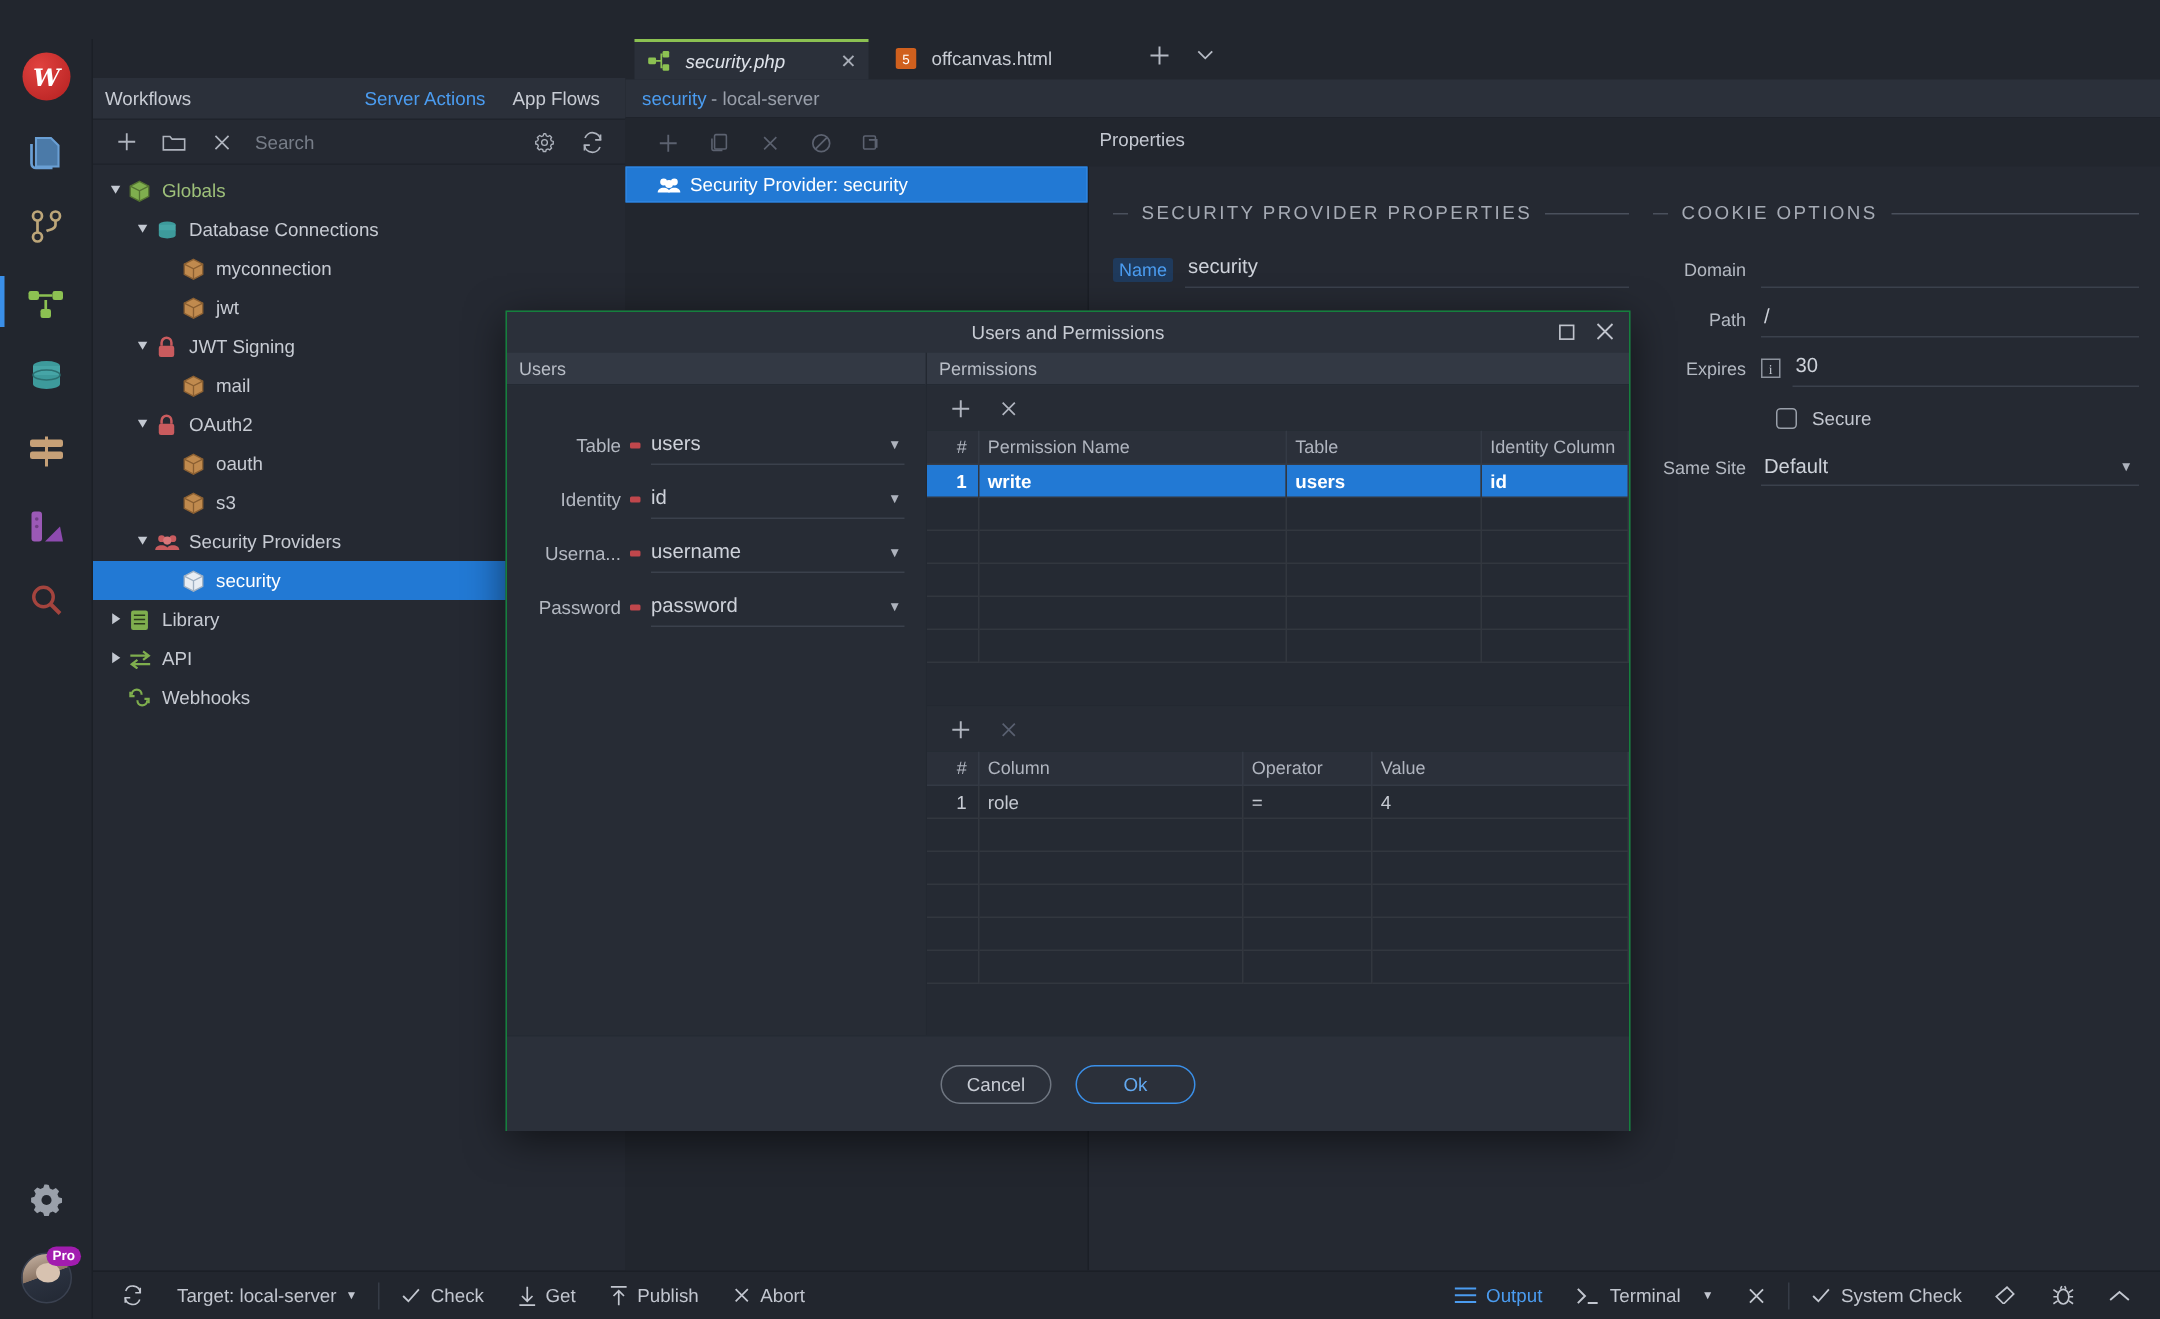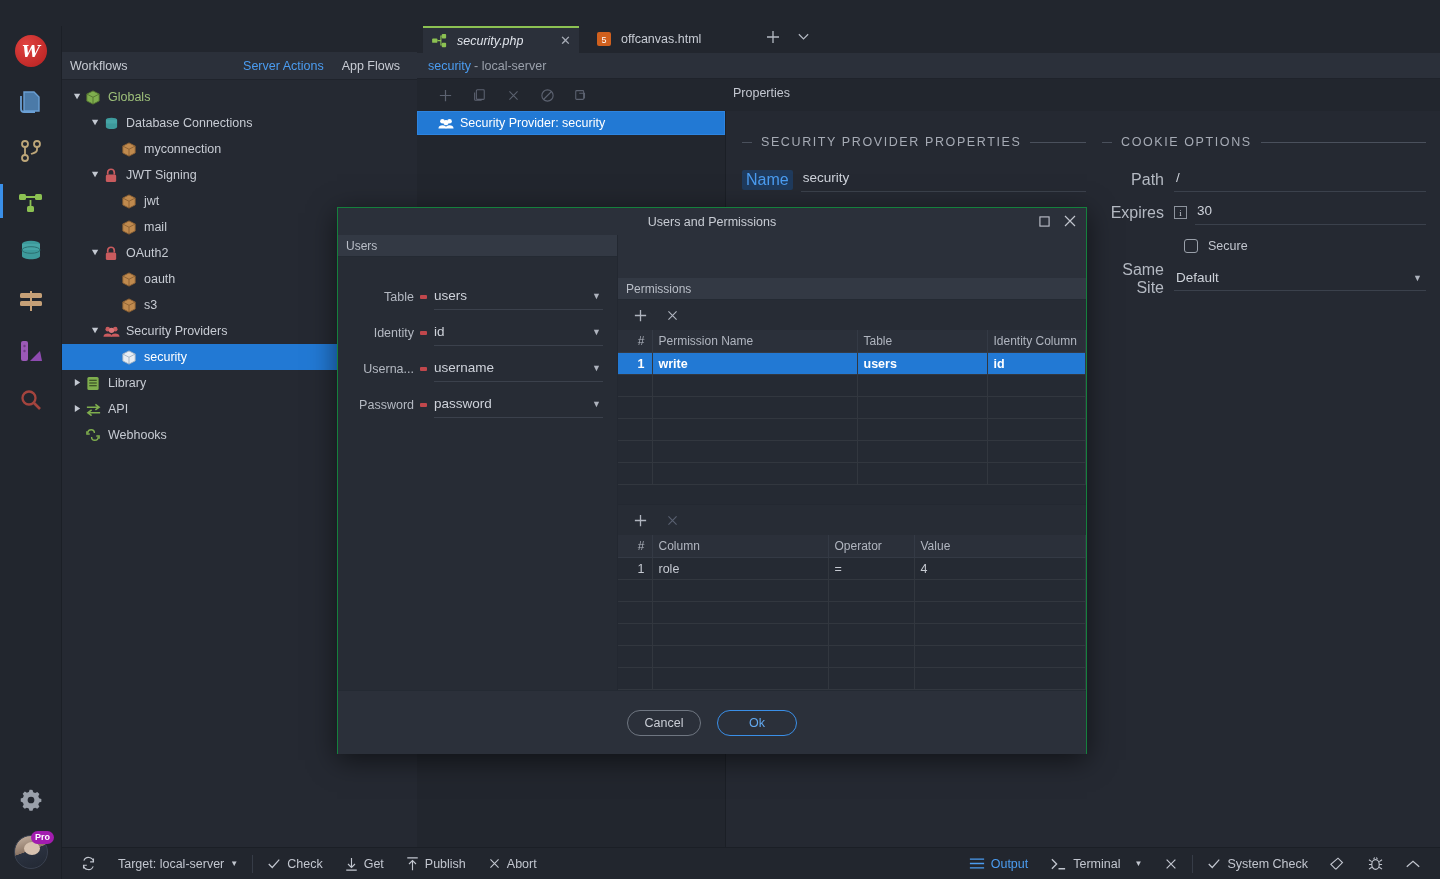--- a/index.html
+++ b/index.html
@@ -152,21 +152,21 @@
   .group-head {
     display: flex; align-items: center; font-size: 12.5px; letter-spacing: 1.6px;
     color: #a6abb5; margin-bottom: 14px;
   }
   .group-head::before {
     content:""; width: 10px; height: 1px; background: #4a505c; margin-right: 9px;
   }
   .group-head .rule { flex: 1; height: 1px; background: #4a505c; margin-left: 9px; }
   .frow { display: flex; align-items: center; height: 33px; }
   .flabel {
-    width: 72px; text-align: right; font-size: 16px; color: #b4b9c2; padding-right: 10px; flex: none;
+    width: 72px; text-align: right; font-size: 12px; color: #b4b9c2; padding-right: 10px; flex: none;
   }
   .flabel.hl { color: #4b9cf0; background: #1f3a5c; border-radius: 2px; width: auto; padding: 1px 4px; margin-right: 8px; }
   .finput {
     flex: 1; border: none; border-bottom: 1px solid #3b414c; background: transparent;
     color: #ced2da; font-size: 13.5px; outline: none; padding: 2px 0 5px 2px; height: 25px;
     font-family: "Liberation Sans", sans-serif;
   }
   .finput::placeholder { color: #6a707c; }
   .fselect-wrap { flex: 1; position: relative; border-bottom: 1px solid #3b414c; height: 25px; }
   .fselect-wrap .val { font-size: 13.5px; color: #ced2da; padding-left: 2px; line-height: 23px; }
@@ -223,21 +223,21 @@
   }
   table.grid td {
     font-size: 12.5px; color: #c6cad2; padding: 3px 6px; height: 22px;
     border-right: 1px solid #32373f; border-bottom: 1px solid #32373f;
   }
   table.grid th.num, table.grid td.num { width: 34px; text-align: right; padding-right: 7px; }
   tr.selrow td { background: #2279d4; color: #fff; font-weight: bold; }
   tr.selrow td.num { color: #fff; }
   td.num { color: #aeb3bd; }
   .grid-wrap { background: #252a33; flex: 1; overflow: hidden; }
-  .perm-block { height: 235px; display: flex; flex-direction: column; margin-top: 43px; }
+  .perm-block { height: 235px; display: flex; flex-direction: column; }
   .cond-block { flex: 1; display: flex; flex-direction: column; border-top: 1px solid #232831; }
 
   .modal-footer {
     height: 64px; display: flex; align-items: center; justify-content: center; gap: 16px;
     border-top: 1px solid #242a33; background: #2b303a;
   }
   .dlgbtn {
     min-width: 74px; height: 26px; border-radius: 13px; border: 1px solid #6f7681;
     background: transparent; color: #c9cdd5; font-size: 12.5px; cursor: pointer;
     font-family: "Liberation Sans", sans-serif;
@@ -363,20 +363,50 @@
   </div>
 
   <div class="wf-panel">
     <div class="wf-head">
       <span class="wf-title">Workflows</span>
       <div class="wf-tabs">
         <span class="wf-tab active">Server Actions</span>
         <span class="wf-tab">App Flows</span>
       </div>
     </div>
+    <div class="wf-toolbar">
+      <div class="tbtn">
+        <svg width="15" height="15" viewBox="0 0 16 16">
+            <path d="M8 2v12M2 8h12" stroke="#aeb3bd" stroke-width="1.3"></path>
+          </svg>
+      </div>
+      <div class="tbtn">
+        <svg width="16" height="14" viewBox="0 0 18 15">
+            <path d="M1 13V3h5l1.6 2H17v8z" fill="none" stroke="#aeb3bd" stroke-width="1.2"></path>
+          </svg>
+      </div>
+      <div class="tbtn">
+        <svg width="14" height="14" viewBox="0 0 16 16">
+            <path d="M3 3l10 10M13 3L3 13" stroke="#aeb3bd" stroke-width="1.3"></path>
+          </svg>
+      </div>
+      <input class="wf-search" placeholder="Search" style="">
+      <div class="tbtn">
+        <svg width="16" height="16" viewBox="0 0 20 20">
+          <path d="M10 2.6l1 .2.5 1.6 1.4.6 1.5-.8 1.5 1.5-.8 1.5.6 1.4 1.6.5v2.1l-1.6.5-.6 1.4.8 1.5-1.5 1.5-1.5-.8-1.4.6-.5 1.6H9l-.5-1.6-1.4-.6-1.5.8-1.5-1.5.8-1.5-.6-1.4-1.6-.5V9.1l1.6-.5.6-1.4-.8-1.5L6 4.2l1.5.8 1.4-.6.5-1.6z" fill="none" stroke="#aeb3bd" stroke-width="1.1"></path>
+          <circle cx="10" cy="10" r="2.4" fill="none" stroke="#aeb3bd" stroke-width="1.1"></circle>
+        </svg>
+      </div>
+      <div class="tbtn">
+        <svg width="16" height="16" viewBox="0 0 18 18">
+          <path d="M15 7A6 6 0 003.4 5.6M3 11a6 6 0 0011.6 1.4" fill="none" stroke="#aeb3bd" stroke-width="1.3"></path>
+          <path d="M15 3v4h-4M3 15v-4h4" fill="none" stroke="#aeb3bd" stroke-width="1.3"></path>
+        </svg>
+      </div>
+    </div>
     <div class="tree" id="tree">
         <div class="tnode" style="padding-left: 8px;">
           <span class="twist"><svg width="9" height="9" viewBox="0 0 10 10">
               <path d="M1 2h7L4.5 8z" fill="#c3c8d1"></path>
             </svg></span>
           <span class="tico">
             <svg width="16" height="15" viewBox="0 0 18 17">
               <path d="M9 1l7 3.6v7.8L9 16l-7-3.6V4.6z" fill="#7fae4e" stroke="#537231" stroke-width="1"></path>
               <path d="M2 4.6L9 8.2l7-3.6M9 8.2V16" fill="none" stroke="#537231" stroke-width="1"></path>
             </svg>
@@ -399,41 +429,41 @@
         <div class="tnode" style="padding-left: 44px;">
           <span class="twist"></span>
           <span class="tico">
             <svg width="16" height="15" viewBox="0 0 18 17">
               <path d="M9 1l7 3.6v7.8L9 16l-7-3.6V4.6z" fill="#c08a4e" stroke="#8a5f32" stroke-width="1"></path>
               <path d="M2 4.6L9 8.2l7-3.6M9 8.2V16" fill="none" stroke="#8a5f32" stroke-width="1"></path>
             </svg>
           </span>
           <span class="tlabel">myconnection</span>
         </div>
+        <div class="tnode" style="padding-left: 44px;">
+          <span class="twist"></span>
+          <span class="tico">
+            <svg width="16" height="15" viewBox="0 0 18 17">
+              <path d="M9 1l7 3.6v7.8L9 16l-7-3.6V4.6z" fill="#c08a4e" stroke="#8a5f32" stroke-width="1"></path>
+              <path d="M2 4.6L9 8.2l7-3.6M9 8.2V16" fill="none" stroke="#8a5f32" stroke-width="1"></path>
+            </svg>
+          </span>
+          <span class="tlabel">jwt</span>
+        </div>
         <div class="tnode" style="padding-left: 26px;">
           <span class="twist"><svg width="9" height="9" viewBox="0 0 10 10">
               <path d="M1 2h7L4.5 8z" fill="#c3c8d1"></path>
             </svg></span>
           <span class="tico">
             <svg width="14" height="15" viewBox="0 0 14 16">
               <path d="M3.5 7V4.8a3.5 3.5 0 017 0V7" fill="none" stroke="#c95b5e" stroke-width="1.8"></path>
               <rect x="1.5" y="7" width="11" height="8" rx="1.6" fill="#c95b5e"></rect>
             </svg>
           </span>
           <span class="tlabel">JWT Signing</span>
-        </div>
-        <div class="tnode" style="padding-left: 44px;">
-          <span class="twist"></span>
-          <span class="tico">
-            <svg width="16" height="15" viewBox="0 0 18 17">
-              <path d="M9 1l7 3.6v7.8L9 16l-7-3.6V4.6z" fill="#c08a4e" stroke="#8a5f32" stroke-width="1"></path>
-              <path d="M2 4.6L9 8.2l7-3.6M9 8.2V16" fill="none" stroke="#8a5f32" stroke-width="1"></path>
-            </svg>
-          </span>
-          <span class="tlabel">jwt</span>
         </div>
         <div class="tnode" style="padding-left: 44px;">
           <span class="twist"></span>
           <span class="tico">
             <svg width="16" height="15" viewBox="0 0 18 17">
               <path d="M9 1l7 3.6v7.8L9 16l-7-3.6V4.6z" fill="#c08a4e" stroke="#8a5f32" stroke-width="1"></path>
               <path d="M2 4.6L9 8.2l7-3.6M9 8.2V16" fill="none" stroke="#8a5f32" stroke-width="1"></path>
             </svg>
           </span>
           <span class="tlabel">mail</span>
@@ -631,20 +661,24 @@
           <div class="frow">
             <span class="flabel hl">Name</span>
             <input class="finput" value="security" style="">
           </div>
         </div>
 
         <div class="pcol second">
           <div class="group-head">
             <span>COOKIE OPTIONS</span>
             <span class="rule"></span>
+          </div>
+          <div class="frow">
+            <span class="flabel">Domain</span>
+            <input class="finput" value="" style="">
           </div>
           <div class="frow">
             <span class="flabel">Path</span>
             <input class="finput" value="/" style="">
           </div>
           <div class="frow">
             <span class="flabel">Expires</span>
             <span class="info-ico">i</span>
             <input class="finput" value="30" style="">
           </div>

